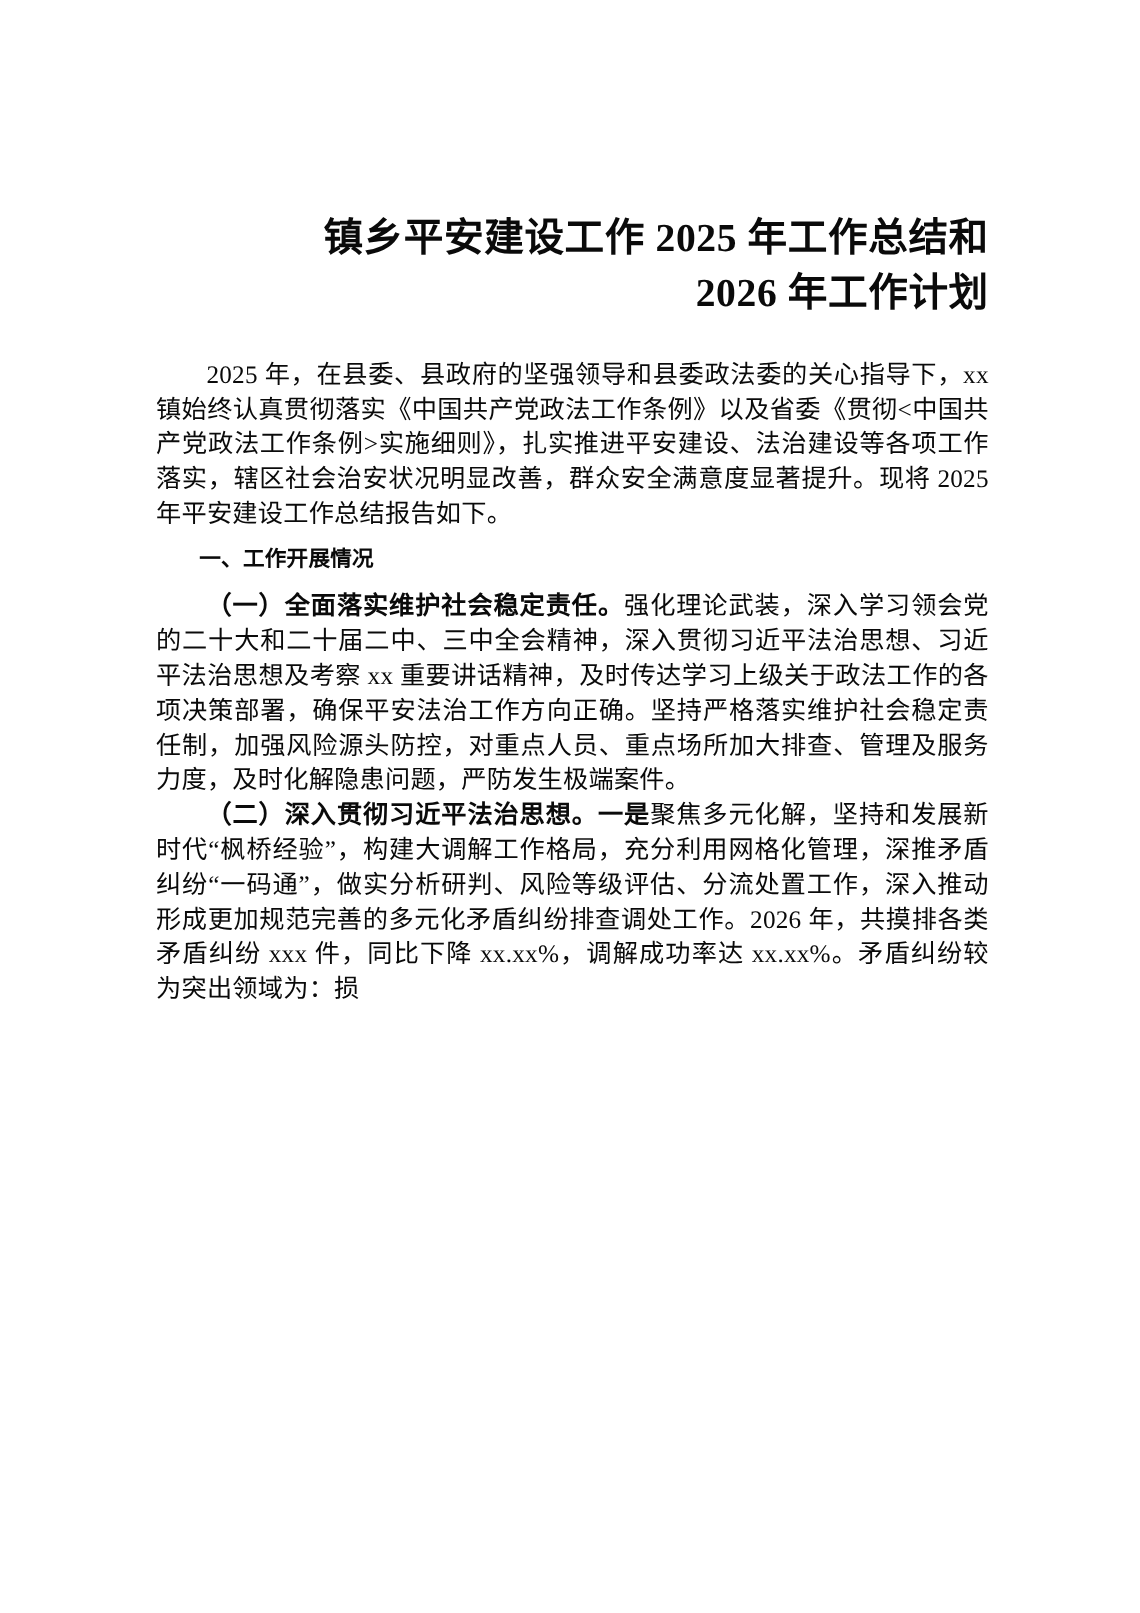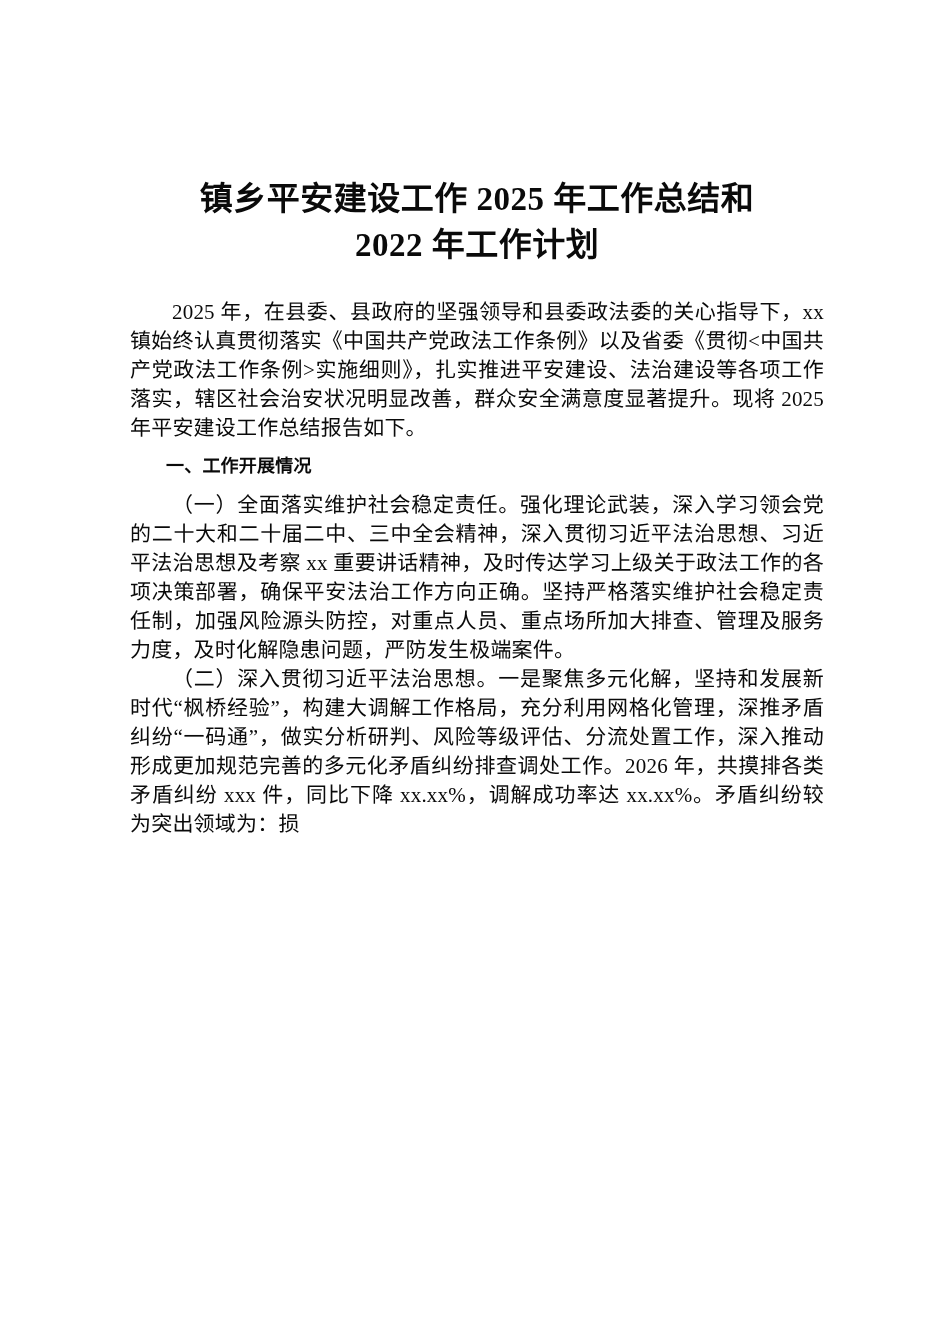--- a/index.html
+++ b/index.html
@@ -19,21 +19,21 @@
   }
   .content {
     position: absolute;
     left: 130px;
     top: 0;
     width: 694px;
   }
   .doc-title {
     margin: 0;
     padding-top: 176px;
-    text-align: center;
+    text-align: right;
     font-size: 33px;
     font-weight: bold;
     line-height: 46px;
     letter-spacing: 0.5px;
     font-family: "Liberation Serif", "DejaVu Serif", serif;
   }
   .doc-title .tl-line {
     display: block;
   }
   .body-block {
@@ -51,32 +51,32 @@
   }
   p.heading {
     margin: 0;
     font-size: 18px;
     line-height: 47.5px;
     text-indent: 2em;
     font-weight: bold;
     letter-spacing: 0.2px;
   }
   .lead {
-    font-weight: normal;
+    font-weight: bold;
   }
 </style>
 </head>
 <body>
 
 <div class="page">
   <div class="content">
 
     <h1 class="doc-title">
       <span class="tl-line">镇乡平安建设工作 2025 年工作总结和</span>
-      <span class="tl-line">2022 年工作计划</span>
+      <span class="tl-line">2026 年工作计划</span>
     </h1>
 
     <div class="body-block">
 
       <p class="para">2025 年，在县委、县政府的坚强领导和县委政法委的关心指导下，xx 镇始终认真贯彻落实《中国共产党政法工作条例》以及省委《贯彻&lt;中国共产党政法工作条例&gt;实施细则》，扎实推进平安建设、法治建设等各项工作落实，辖区社会治安状况明显改善，群众安全满意度显著提升。现将 2025 年平安建设工作总结报告如下。</p>
 
       <p class="heading">一、工作开展情况</p>
 
       <p class="para"><span class="lead">（一）全面落实维护社会稳定责任。</span><span>强化理论武装，深入学习领会党的二十大和二十届二中、三中全会精神，深入贯彻习近平法治思想、习近平法治思想及考察 xx 重要讲话精神，及时传达学习上级关于政法工作的各项决策部署，确保平安法治工作方向正确。坚持严格落实维护社会稳定责任制，加强风险源头防控，对重点人员、重点场所加大排查、管理及服务力度，及时化解隐患问题，严防发生极端案件。</span></p>
 

